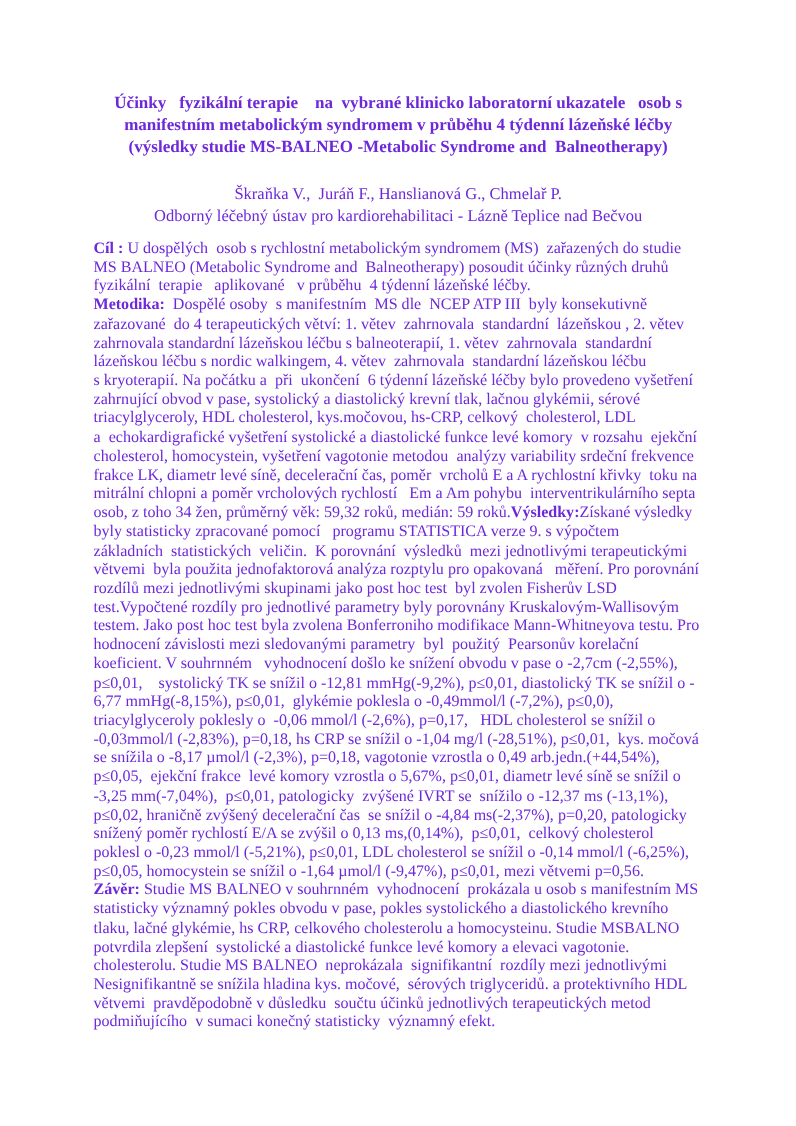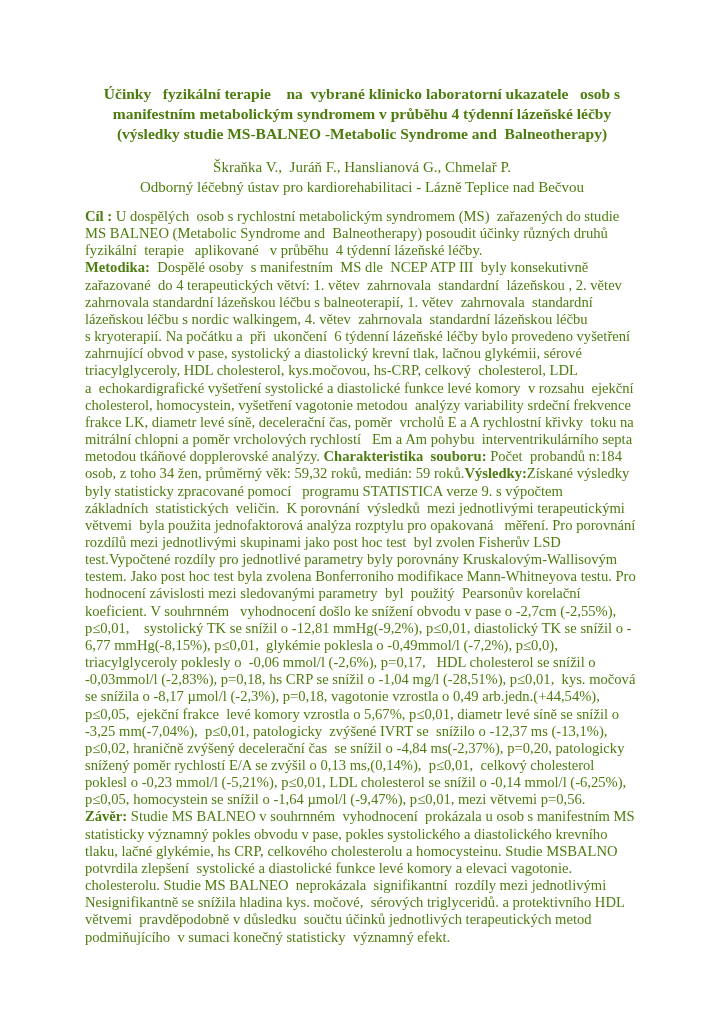--- a/index.html
+++ b/index.html
@@ -5,42 +5,42 @@
   html, body {
     margin: 0;
     padding: 0;
     background: #ffffff;
   }
   .page {
     position: relative;
     width: 724px;
     height: 1024px;
     background: #ffffff;
-    color: #4d7c0f;
+    color: #6d28d9;
     font-family: "Liberation Serif", "DejaVu Serif", serif;
     overflow: hidden;
   }
   .title-block {
     padding-top: 84px;
     text-align: center;
     font-weight: bold;
     font-size: 15.5px;
     line-height: 20px;
   }
   .title-block .tline {
     white-space: pre;
   }
   .byline {
     text-align: center;
     font-size: 15px;
     line-height: 20px;
     white-space: pre;
   }
   .authors {
-    margin-top: 13px;
+    margin-top: 23px;
   }
   .body-block {
     margin: 11px 66px 0 85px;
     font-size: 14.6px;
     line-height: 17.15px;
   }
   .body-block .line {
     white-space: pre;
   }
   .bold {
@@ -66,21 +66,20 @@
       <div class="line"><span class="">zařazované  do 4 terapeutických větví: 1. větev  zahrnovala  standardní  lázeňskou , 2. větev</span></div>
       <div class="line"><span class="">zahrnovala standardní lázeňskou léčbu s balneoterapií, 1. větev  zahrnovala  standardní</span></div>
       <div class="line"><span class="">lázeňskou léčbu s nordic walkingem, 4. větev  zahrnovala  standardní lázeňskou léčbu</span></div>
       <div class="line"><span class="">s kryoterapií. Na počátku a  při  ukončení  6 týdenní lázeňské léčby bylo provedeno vyšetření</span></div>
       <div class="line"><span class="">zahrnující obvod v pase, systolický a diastolický krevní tlak, lačnou glykémii, sérové</span></div>
       <div class="line"><span class="">triacylglyceroly, HDL cholesterol, kys.močovou, hs-CRP, celkový  cholesterol, LDL</span></div>
       <div class="line"><span class="">a  echokardigrafické vyšetření systolické a diastolické funkce levé komory  v rozsahu  ejekční</span></div>
       <div class="line"><span class="">cholesterol, homocystein, vyšetření vagotonie metodou  analýzy variability srdeční frekvence</span></div>
       <div class="line"><span class="">frakce LK, diametr levé síně, decelerační čas, poměr  vrcholů E a A rychlostní křivky  toku na</span></div>
       <div class="line"><span class="">mitrální chlopni a poměr vrcholových rychlostí   Em a Am pohybu  interventrikulárního septa</span></div>
-      <div class="line"><span class="">metodou tkáňové dopplerovské analýzy. </span><span class="bold">Charakteristika  souboru:</span><span class=""> Počet  probandů n:184</span></div>
       <div class="line"><span class="">osob, z toho 34 žen, průměrný věk: 59,32 roků, medián: 59 roků.</span><span class="bold">Výsledky:</span><span class="">Získané výsledky</span></div>
       <div class="line"><span class="">byly statisticky zpracované pomocí   programu STATISTICA verze 9. s výpočtem</span></div>
       <div class="line"><span class="">základních  statistických  veličin.  K porovnání  výsledků  mezi jednotlivými terapeutickými</span></div>
       <div class="line"><span class="">větvemi  byla použita jednofaktorová analýza rozptylu pro opakovaná   měření. Pro porovnání</span></div>
       <div class="line"><span class="">rozdílů mezi jednotlivými skupinami jako post hoc test  byl zvolen Fisherův LSD</span></div>
       <div class="line"><span class="">test.Vypočtené rozdíly pro jednotlivé parametry byly porovnány Kruskalovým-Wallisovým</span></div>
       <div class="line"><span class="">testem. Jako post hoc test byla zvolena Bonferroniho modifikace Mann-Whitneyova testu. Pro</span></div>
       <div class="line"><span class="">hodnocení závislosti mezi sledovanými parametry  byl  použitý  Pearsonův korelační</span></div>
       <div class="line"><span class="">koeficient. V souhrnném   vyhodnocení došlo ke snížení obvodu v pase o -2,7cm (-2,55%),</span></div>
       <div class="line"><span class="">p≤0,01,    systolický TK se snížil o -12,81 mmHg(-9,2%), p≤0,01, diastolický TK se snížil o -</span></div>

